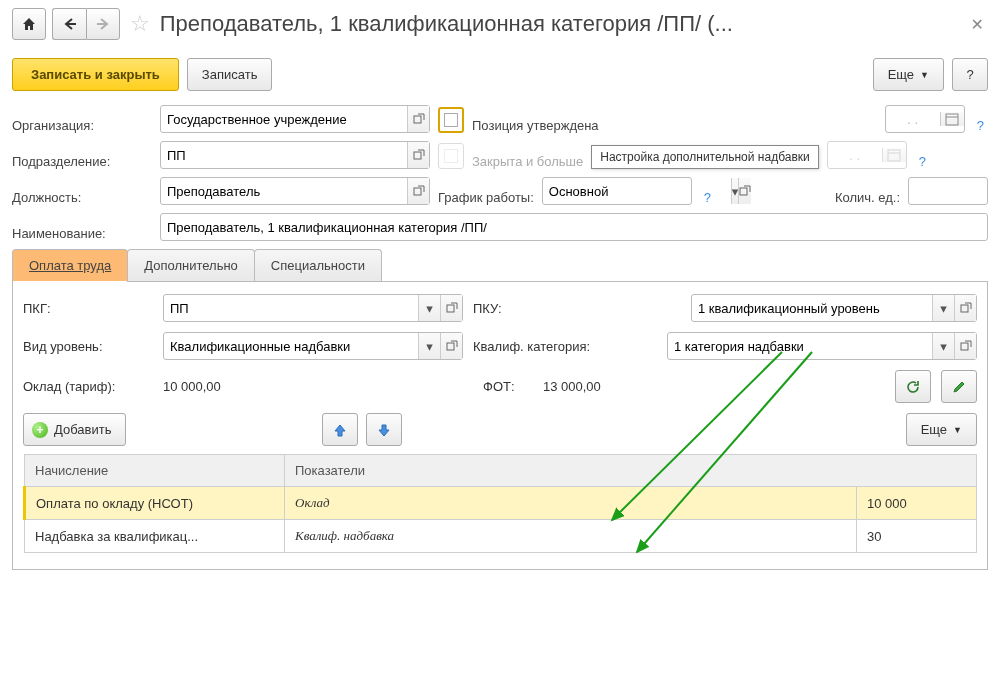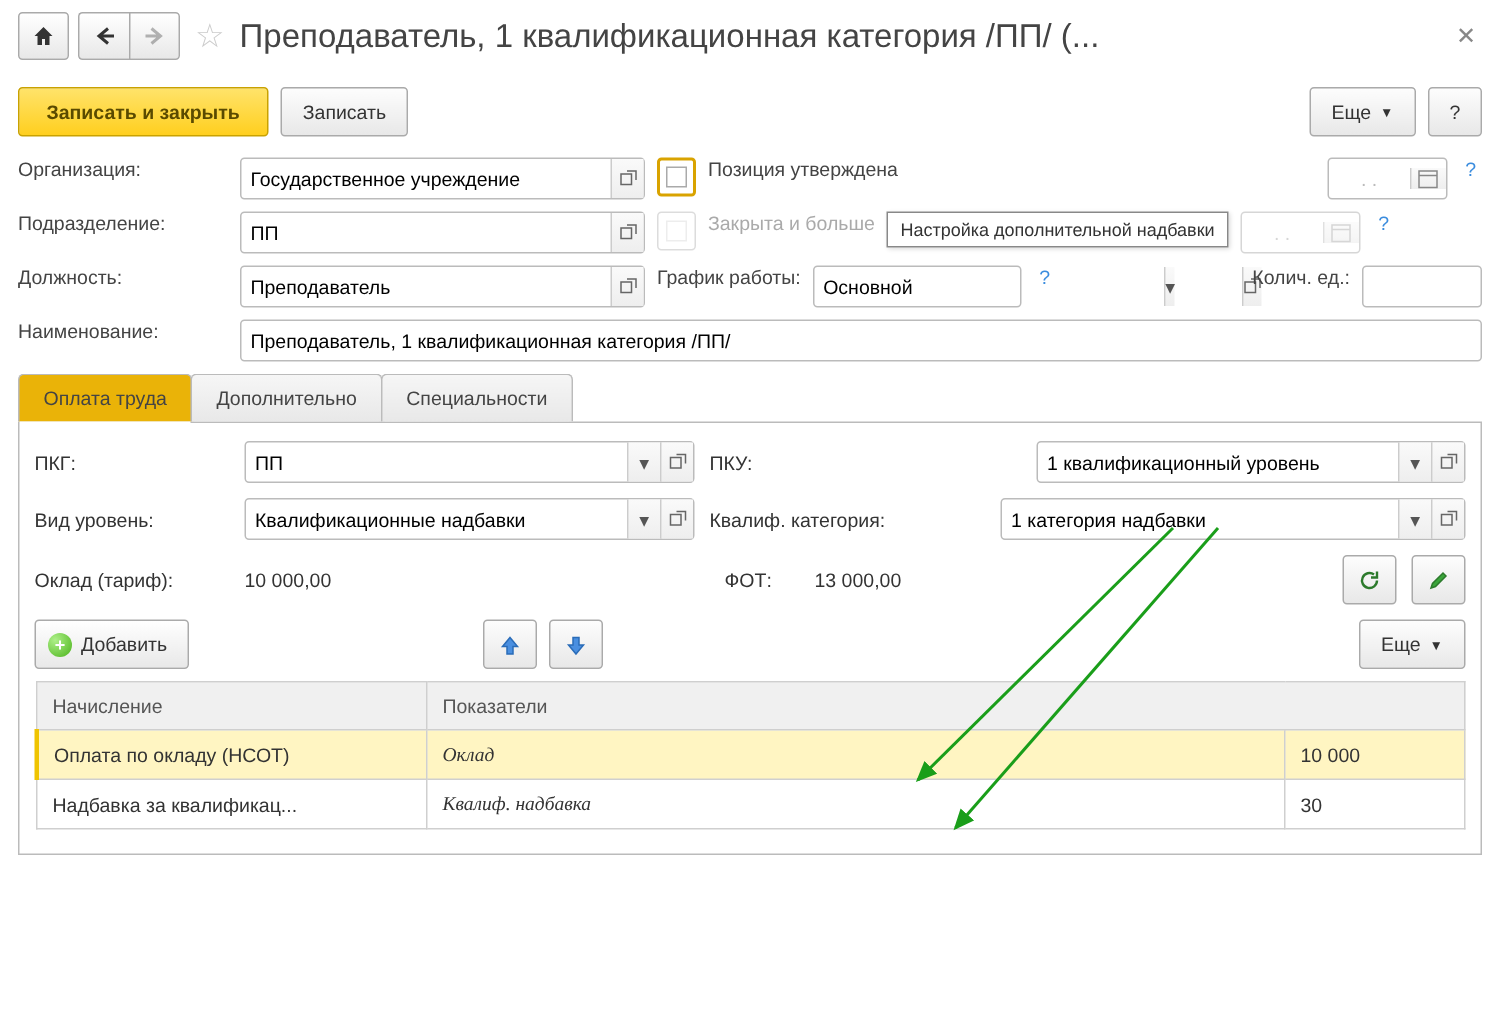--- a/index.html
+++ b/index.html
@@ -61,21 +61,21 @@
     background:linear-gradient(#ffe36a,#ffcf1f);
     border-color:#c9a200;
     font-weight:bold;
     color:#5a4a00;
     padding:7px 18px;
   }
   .btn.icon-only { padding:6px 8px; width:36px; justify-content:center;}
   .spacer { flex:1; }
   .form-row {
     display:flex;
-    align-items:flex-start;
+    align-items:flex-end;
     margin-bottom:8px;
     gap:8px;
   }
   .lbl { width:140px; color:#444; }
   .lbl.sm { width:auto; }
   .field {
     display:flex;
     align-items:stretch;
     border:1px solid #bbb;
     border-radius:3px;
@@ -124,21 +124,21 @@
   .tab {
     border:1px solid #bbb;
     border-bottom:none;
     padding:8px 16px;
     background:linear-gradient(#f6f6f6,#e8e8e8);
     margin-right:-1px;
     border-radius:4px 4px 0 0;
     cursor:pointer;
     color:#444;
   }
-  .tab.active { background:#eab308; position:relative; }
+  .tab.active { background:#fdba74; position:relative;text-decoration:underline; }
   .tab.active::after{content:"";position:absolute;left:0;right:0;bottom:-1px;height:1px;background:#fff;}
   .tab-body { border:1px solid #bbb; border-top:none; padding:12px 10px 16px 10px;}
   .tb-row { display:flex; align-items:center; gap:10px; margin-bottom:10px;}
   .tb-row .lbl2 { width:130px;}
   .grid-toolbar {display:flex; align-items:center; gap:8px; margin:8px 0;}
   .add-btn {
     border:1px solid #aaa;
     background:linear-gradient(#fff,#e8e8e8);
     padding:6px 14px 6px 8px;
     border-radius:3px;
@@ -266,21 +266,21 @@
   <div class="field" style="width:270px;gap:44px;">
     <input value="Преподаватель" style="">
     <div class="fbtn">
       <svg width="12" height="12">
           <rect x="1" y="3" width="7" height="7" fill="none" stroke="#666"></rect>
           <path d="M5 1 H11 V7" stroke="#666" fill="none"></path>
         </svg>
     </div>
   </div>
   <div class="lbl sm">График работы:</div>
-  <div class="field" style="width:139px;gap:45px;">
+  <div class="field" style="width:150px;">
     <input value="Основной" style="">
     <div class="fbtn">▾</div>
     <div class="fbtn">
       <svg width="12" height="12">
           <rect x="1" y="3" width="7" height="7" fill="none" stroke="#666"></rect>
           <path d="M5 1 H11 V7" stroke="#666" fill="none"></path>
         </svg>
     </div>
   </div>
   <span class="qmark">?</span>

